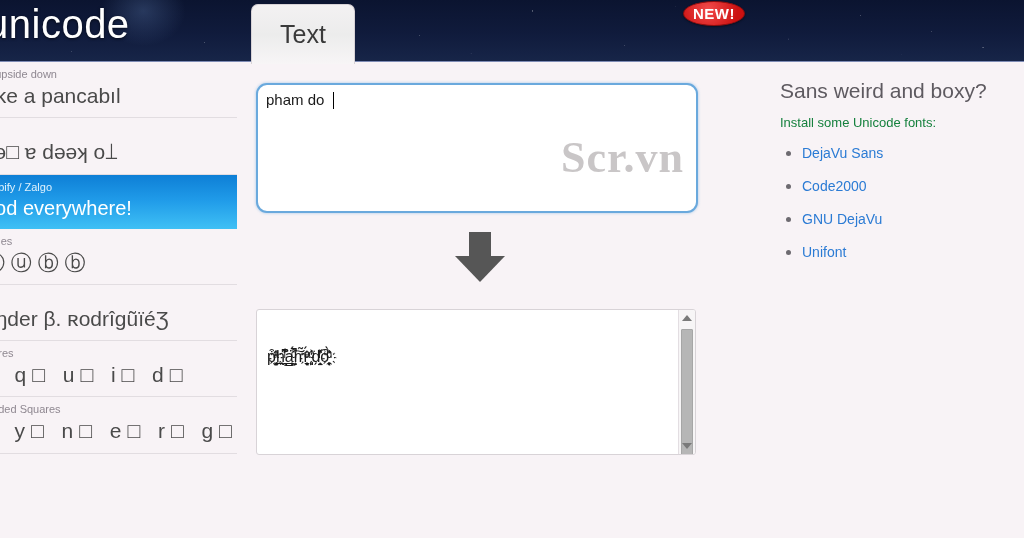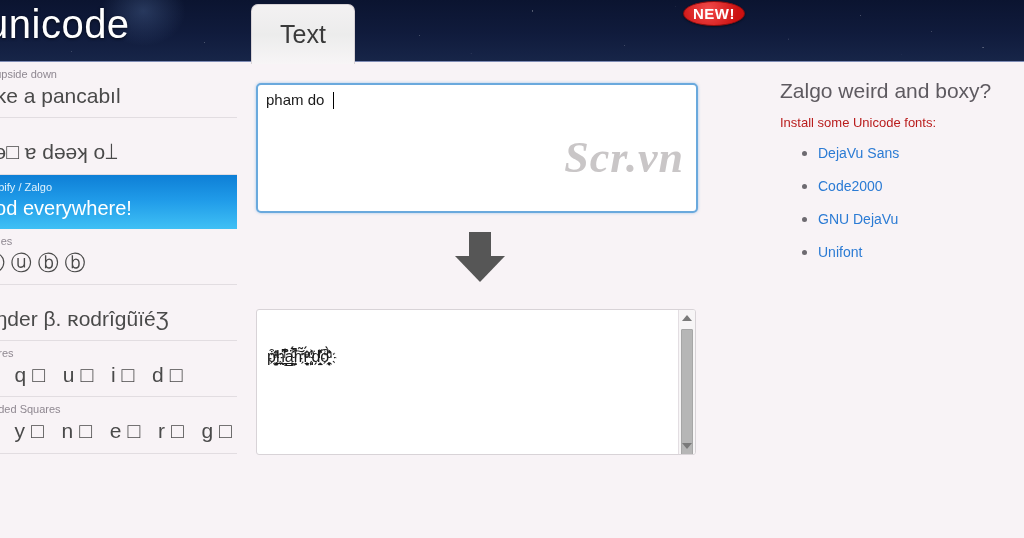--- a/index.html
+++ b/index.html
@@ -99,39 +99,38 @@
   }
   .side-row.selected .side-sample { color: #ffffff; font-size: 20px; }
   .side-sample.spaced { letter-spacing: 6px; }
 
   
   #main { position: absolute; left: 237px; top: 62px; width: 530px; height: 476px; }
 
   #input-box {
     position: absolute; left: 19px; top: 21px; width: 442px; height: 130px;
     background: #ffffff;
-    border: 2px solid #6aa9dd; border-radius: 5px;
+    border: 2px solid #6aa9dd; border-radius: 11px;
     box-shadow: 0 0 3px rgba(90,160,220,.55);
     overflow: hidden;
   }
   #input-text {
     position: absolute; left: 8px; top: 6px;
     font-size: 15px; color: #1a1a1a; white-space: pre;
   }
   #input-caret {
     position: absolute; left: 75px; top: 7px; width: 1px; height: 17px;
     background: #000;
   }
   #watermark {
     position: absolute; right: 12px; bottom: 28px;
     font-family: "Liberation Serif", serif;
     font-size: 44px; font-weight: bold;
     color: #c9c6c7; letter-spacing: 1px;
     text-shadow: 1px 1px 0 rgba(255,255,255,.7);
-    font-style: italic;
   }
 
   #arrow-down {
     position: absolute; left: 223px; top: 170px;
     width: 0; height: 0; line-height: 0;
   }
   #arrow-down .shaft {
     position: absolute; left: 9px; top: 0; width: 22px; height: 26px; background: #565656;
   }
   #arrow-down .head {
@@ -167,23 +166,23 @@
   .sb-arrow.up { top: 5px; border-left: 5px solid transparent; border-right: 5px solid transparent; border-bottom: 6px solid #7a7a7a; }
   .sb-arrow.down { bottom: 5px; border-left: 5px solid transparent; border-right: 5px solid transparent; border-top: 6px solid #7a7a7a; }
   #sb-thumb {
     position: absolute; left: 2px; top: 19px; width: 12px; height: 126px;
     background: #b6b6b6; border: 1px solid #a6a6a6; border-radius: 1px;
   }
 
   
   #rightbar { position: absolute; left: 780px; top: 62px; width: 244px; height: 476px; }
   #rb-title { margin-top: 17px; font-size: 21px; color: #5e5a60; }
-  #rb-sub { margin-top: 12px; font-size: 13px; color: #b91c1c; }
+  #rb-sub { margin-top: 12px; font-size: 13px; color: #15803d; }
   #rb-list { list-style: disc; margin: 14px 0 0 0; padding-left: 22px; }
-  #rb-list li { margin-bottom: 15px; margin-left: 16px; }
+  #rb-list li { margin-bottom: 15px; }
   #rb-list li::marker { color: #6d6a70; }
   .rb-link { font-size: 14px; color: #2b7bd4; text-decoration: none; }
 </style>
 </head>
 <body>
 
 <div id="page">
 
   <div id="header-band"></div>
   <div id="site-logo">unicode</div>
@@ -242,21 +241,21 @@
       <div id="scrollbar">
         <div class="sb-arrow up"></div>
         <div id="sb-thumb"></div>
         <div class="sb-arrow down"></div>
       </div>
     </div>
 
   </div>
 
   <div id="rightbar">
-    <div id="rb-title">Zalgo weird and boxy?</div>
+    <div id="rb-title">Sans weird and boxy?</div>
     <div id="rb-sub">Install some Unicode fonts:</div>
     <ul id="rb-list">
       <li><a class="rb-link" href="#">DejaVu Sans</a></li>
       <li><a class="rb-link" href="#">Code2000</a></li>
       <li><a class="rb-link" href="#">GNU DejaVu</a></li>
       <li><a class="rb-link" href="#">Unifont</a></li>
     </ul>
   </div>
 
 </div>

